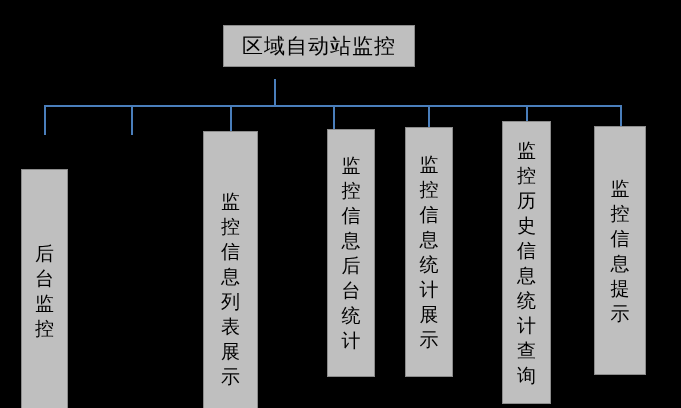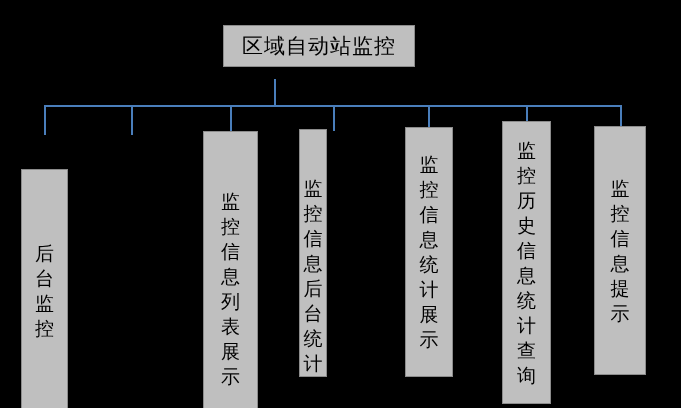--- a/index.html
+++ b/index.html
@@ -84,21 +84,21 @@
 
   <div class="node child" style="left:21px; top:133px; width:47px; height:244px;margin-top:36px;">
     <span class="node-label">后台监控</span>
   </div>
 
 
   <div class="node child" style="left:203px; top:131px; width:55px; height:316px;">
     <span class="node-label">监控信息列表展示</span>
   </div>
 
-  <div class="node child" style="left:299px; top:129px; width:28px; height:248px;align-items:flex-end;">
+  <div class="node child" style="left:327px; top:129px; width:48px; height:248px;">
     <span class="node-label">监控信息后台统计</span>
   </div>
 
   <div class="node child" style="left:405px; top:127px; width:48px; height:250px;">
     <span class="node-label">监控信息统计展示</span>
   </div>
 
   <div class="node child" style="left:502px; top:121px; width:49px; height:283px;">
     <span class="node-label">监控历史信息统计查询</span>
   </div>

